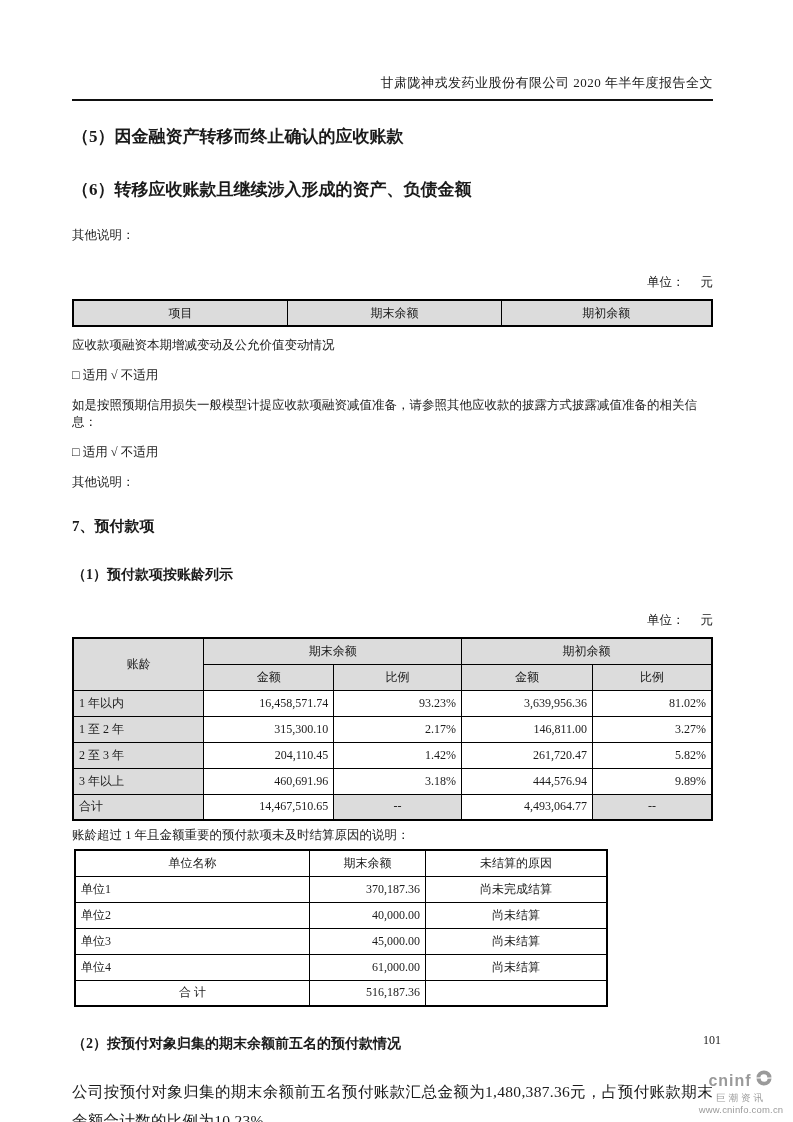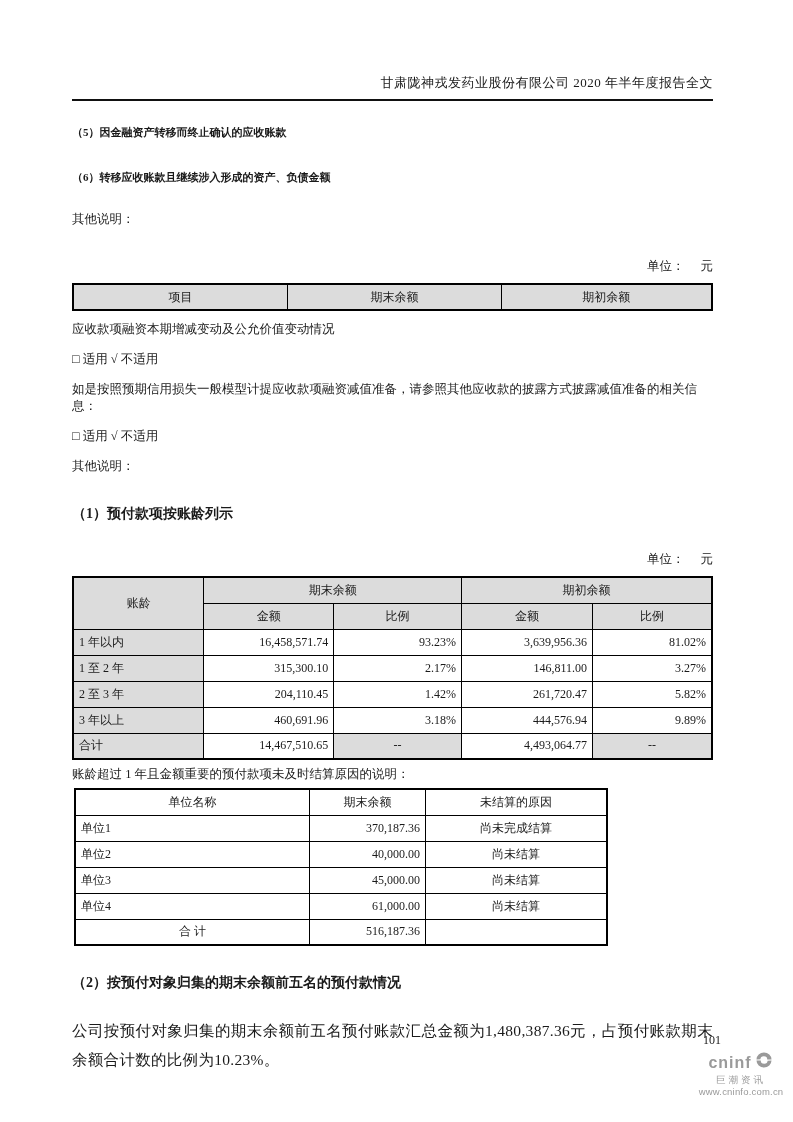--- a/index.html
+++ b/index.html
@@ -16,21 +16,21 @@
 
   .doc-header {
     padding-top:74px;
     text-align:right;
     font-size:13px;
     letter-spacing:0.5px;
     border-bottom:2px solid #111;
     padding-bottom:7px;
   }
 
-  .h-num   { font-weight:bold; font-size:11px; }
+  .h-num   { font-weight:bold; font-size:17px; }
   .h-sec   { font-weight:bold; font-size:15px; }
   .body-txt{ font-size:12.5px; }
   .mt5a { margin-top:24px; }
   .mt5b { margin-top:30px; }
   .mt-note { margin-top:26px; }
 
   .unit-line { text-align:right; font-size:12.5px; }
   .unit-line .unit-val { display:inline-block; margin-left:16px; }
 
   table { border-collapse:collapse; width:100%; table-layout:fixed; }
@@ -66,21 +66,21 @@
   }
 
   .page-number {
     position:absolute;
     right:72px; bottom:74px;
     font-size:12px;
   }
 
   .cninfo-logo {
     position:absolute;
-    right:4px; bottom:24px;
+    right:4px; bottom:6px;
     width:96px;
     color:#9a9a9a;
     text-align:center;
     font-family:"Liberation Sans","DejaVu Sans",sans-serif;
     line-height:1.25;
   }
   .logo-row {
     display:flex; align-items:center; justify-content:center; gap:2px;
   }
   .logo-brand {
@@ -124,20 +124,21 @@
       </tr>
     </tbody>
       </table>
 
     <div class="note-tight">应收款项融资本期增减变动及公允价值变动情况</div>
     <div class="note-line">□ 适用 √ 不适用</div>
     <div class="note-line">如是按照预期信用损失一般模型计提应收款项融资减值准备，请参照其他应收款的披露方式披露减值准备的相关信息：</div>
     <div class="note-line">□ 适用 √ 不适用</div>
     <div class="note-line">其他说明：</div>
 
+    <div class="h-sec" style="margin-top:26px;">7、预付款项</div>
 
     <div class="h-num" style="margin-top:30px; font-size:14px;">（1）预付款项按账龄列示</div>
 
     <div class="unit-line" style="margin-top:28px;">
       <span>单位：</span><span class="unit-val">元</span>
     </div>
 
     <table class="bordered aging-tbl">
       <colgroup>
           <col style="width:20.5%">

